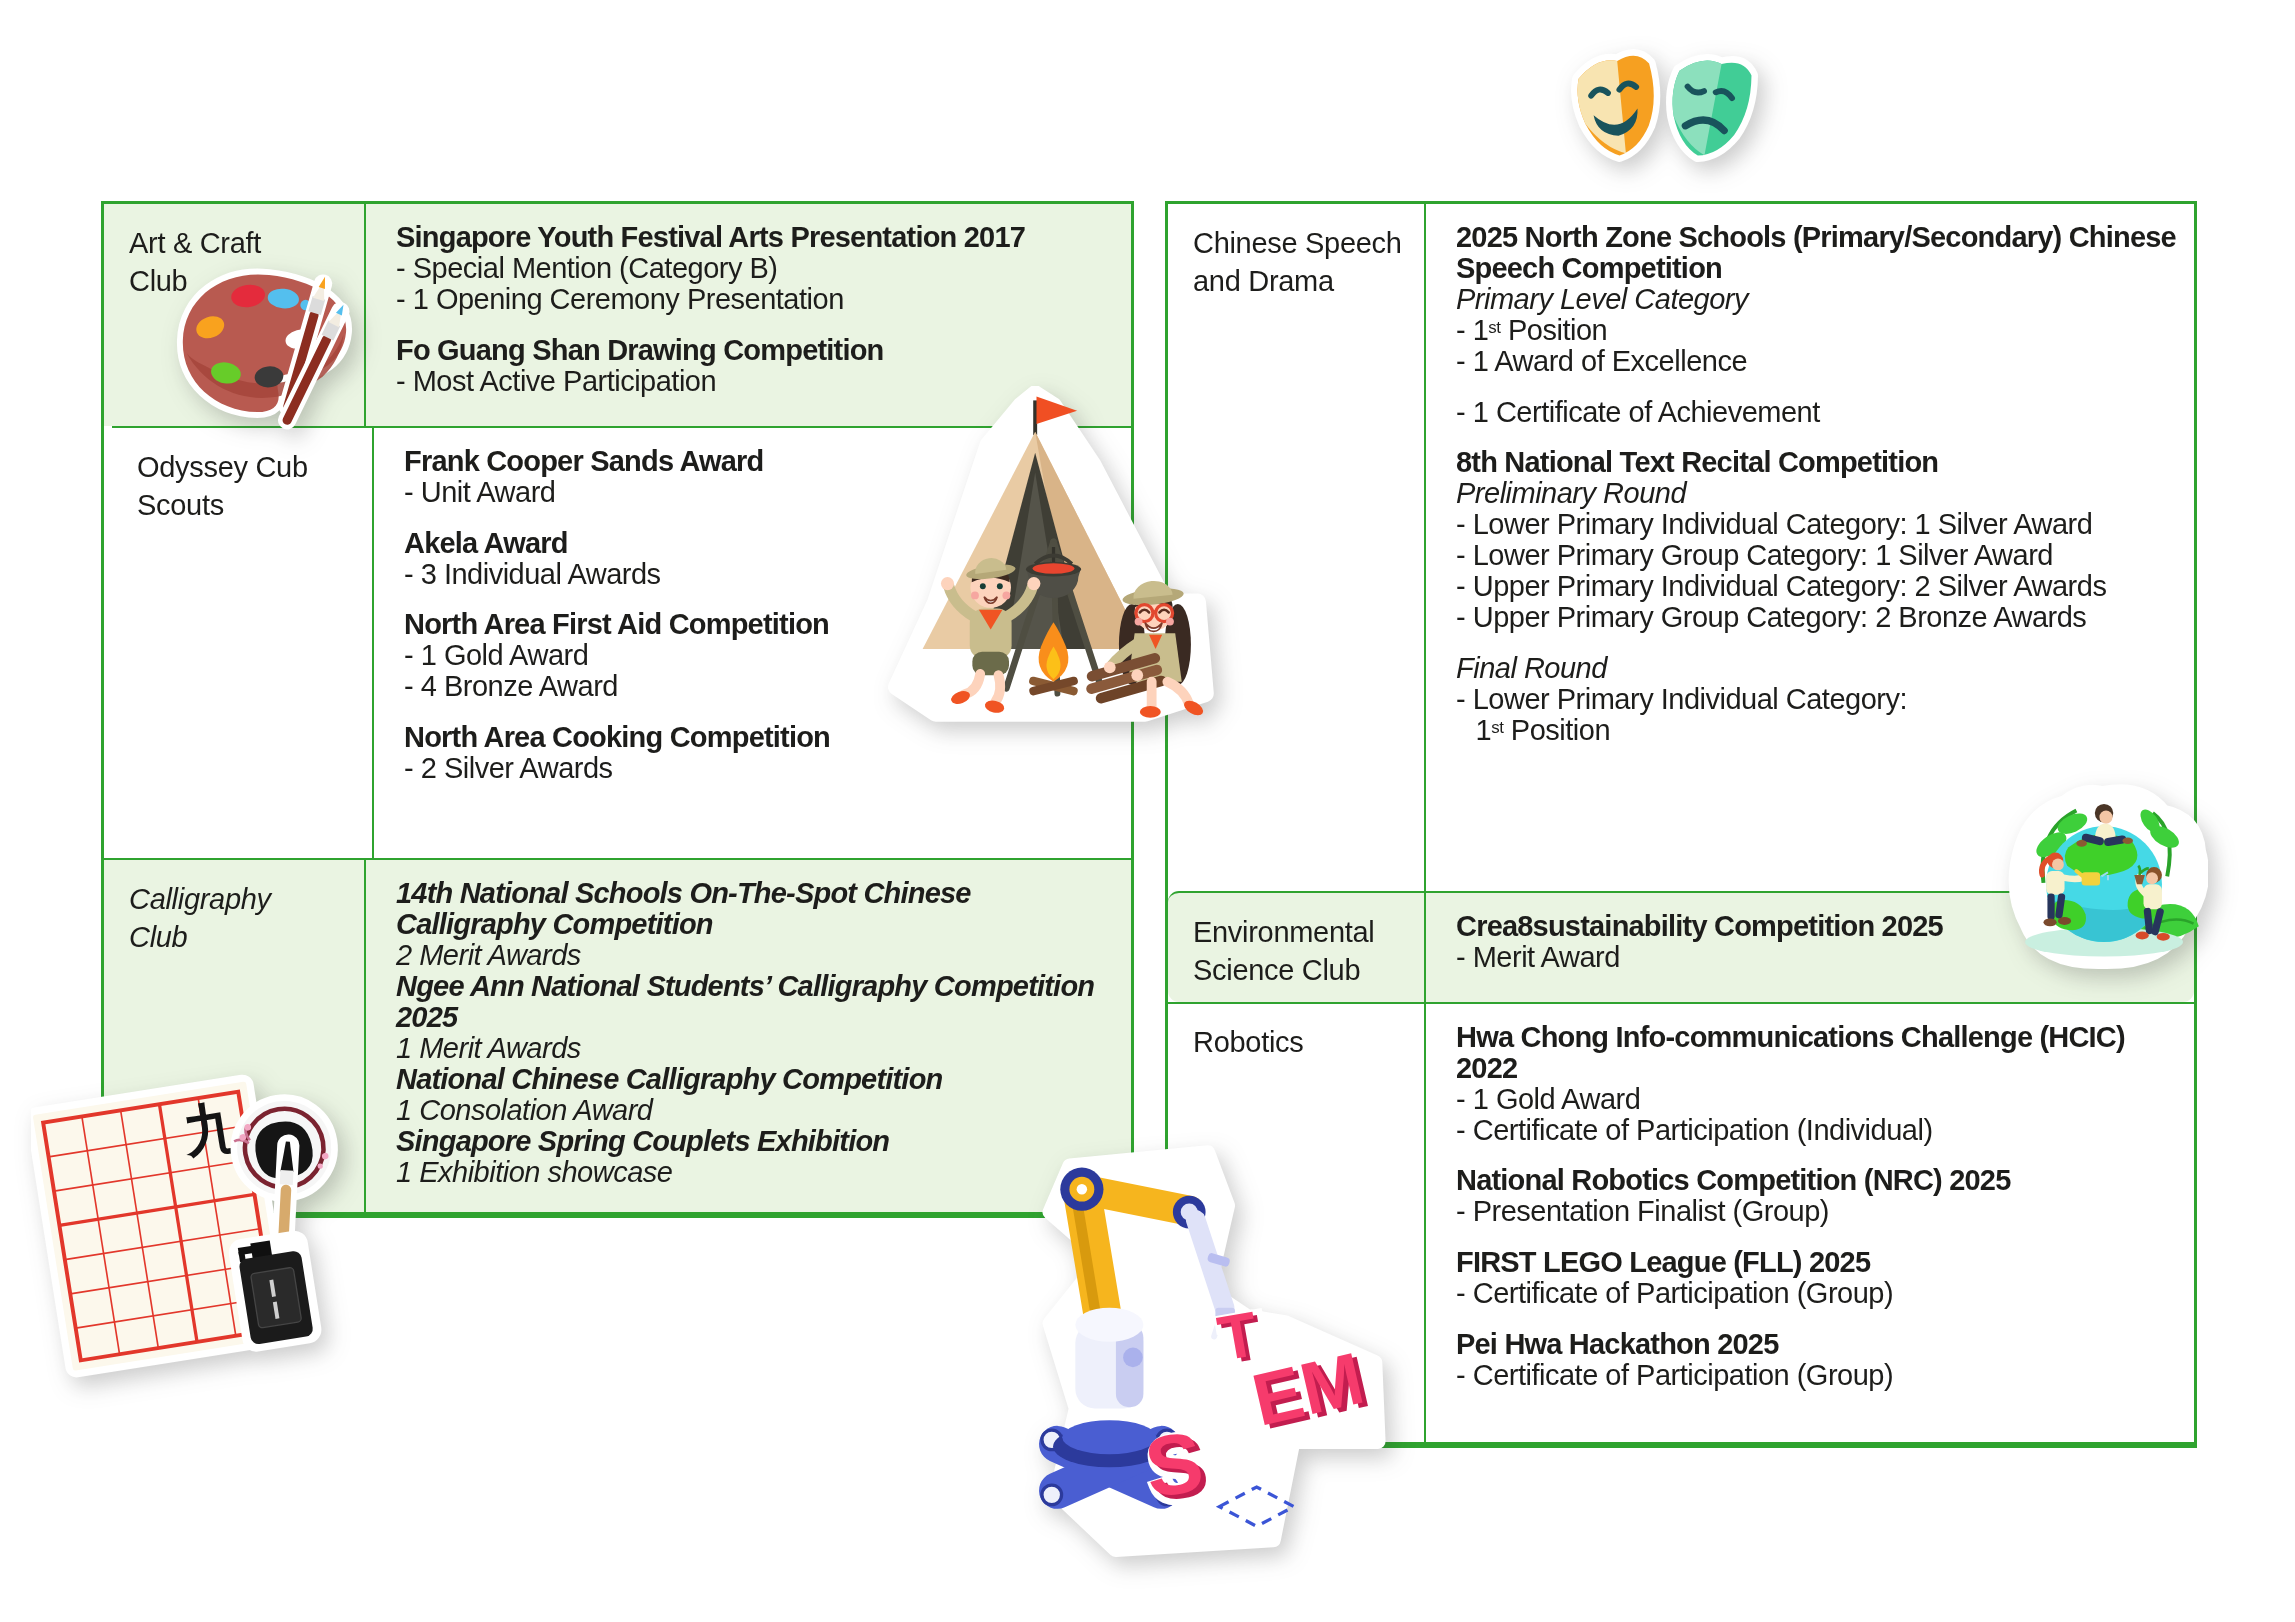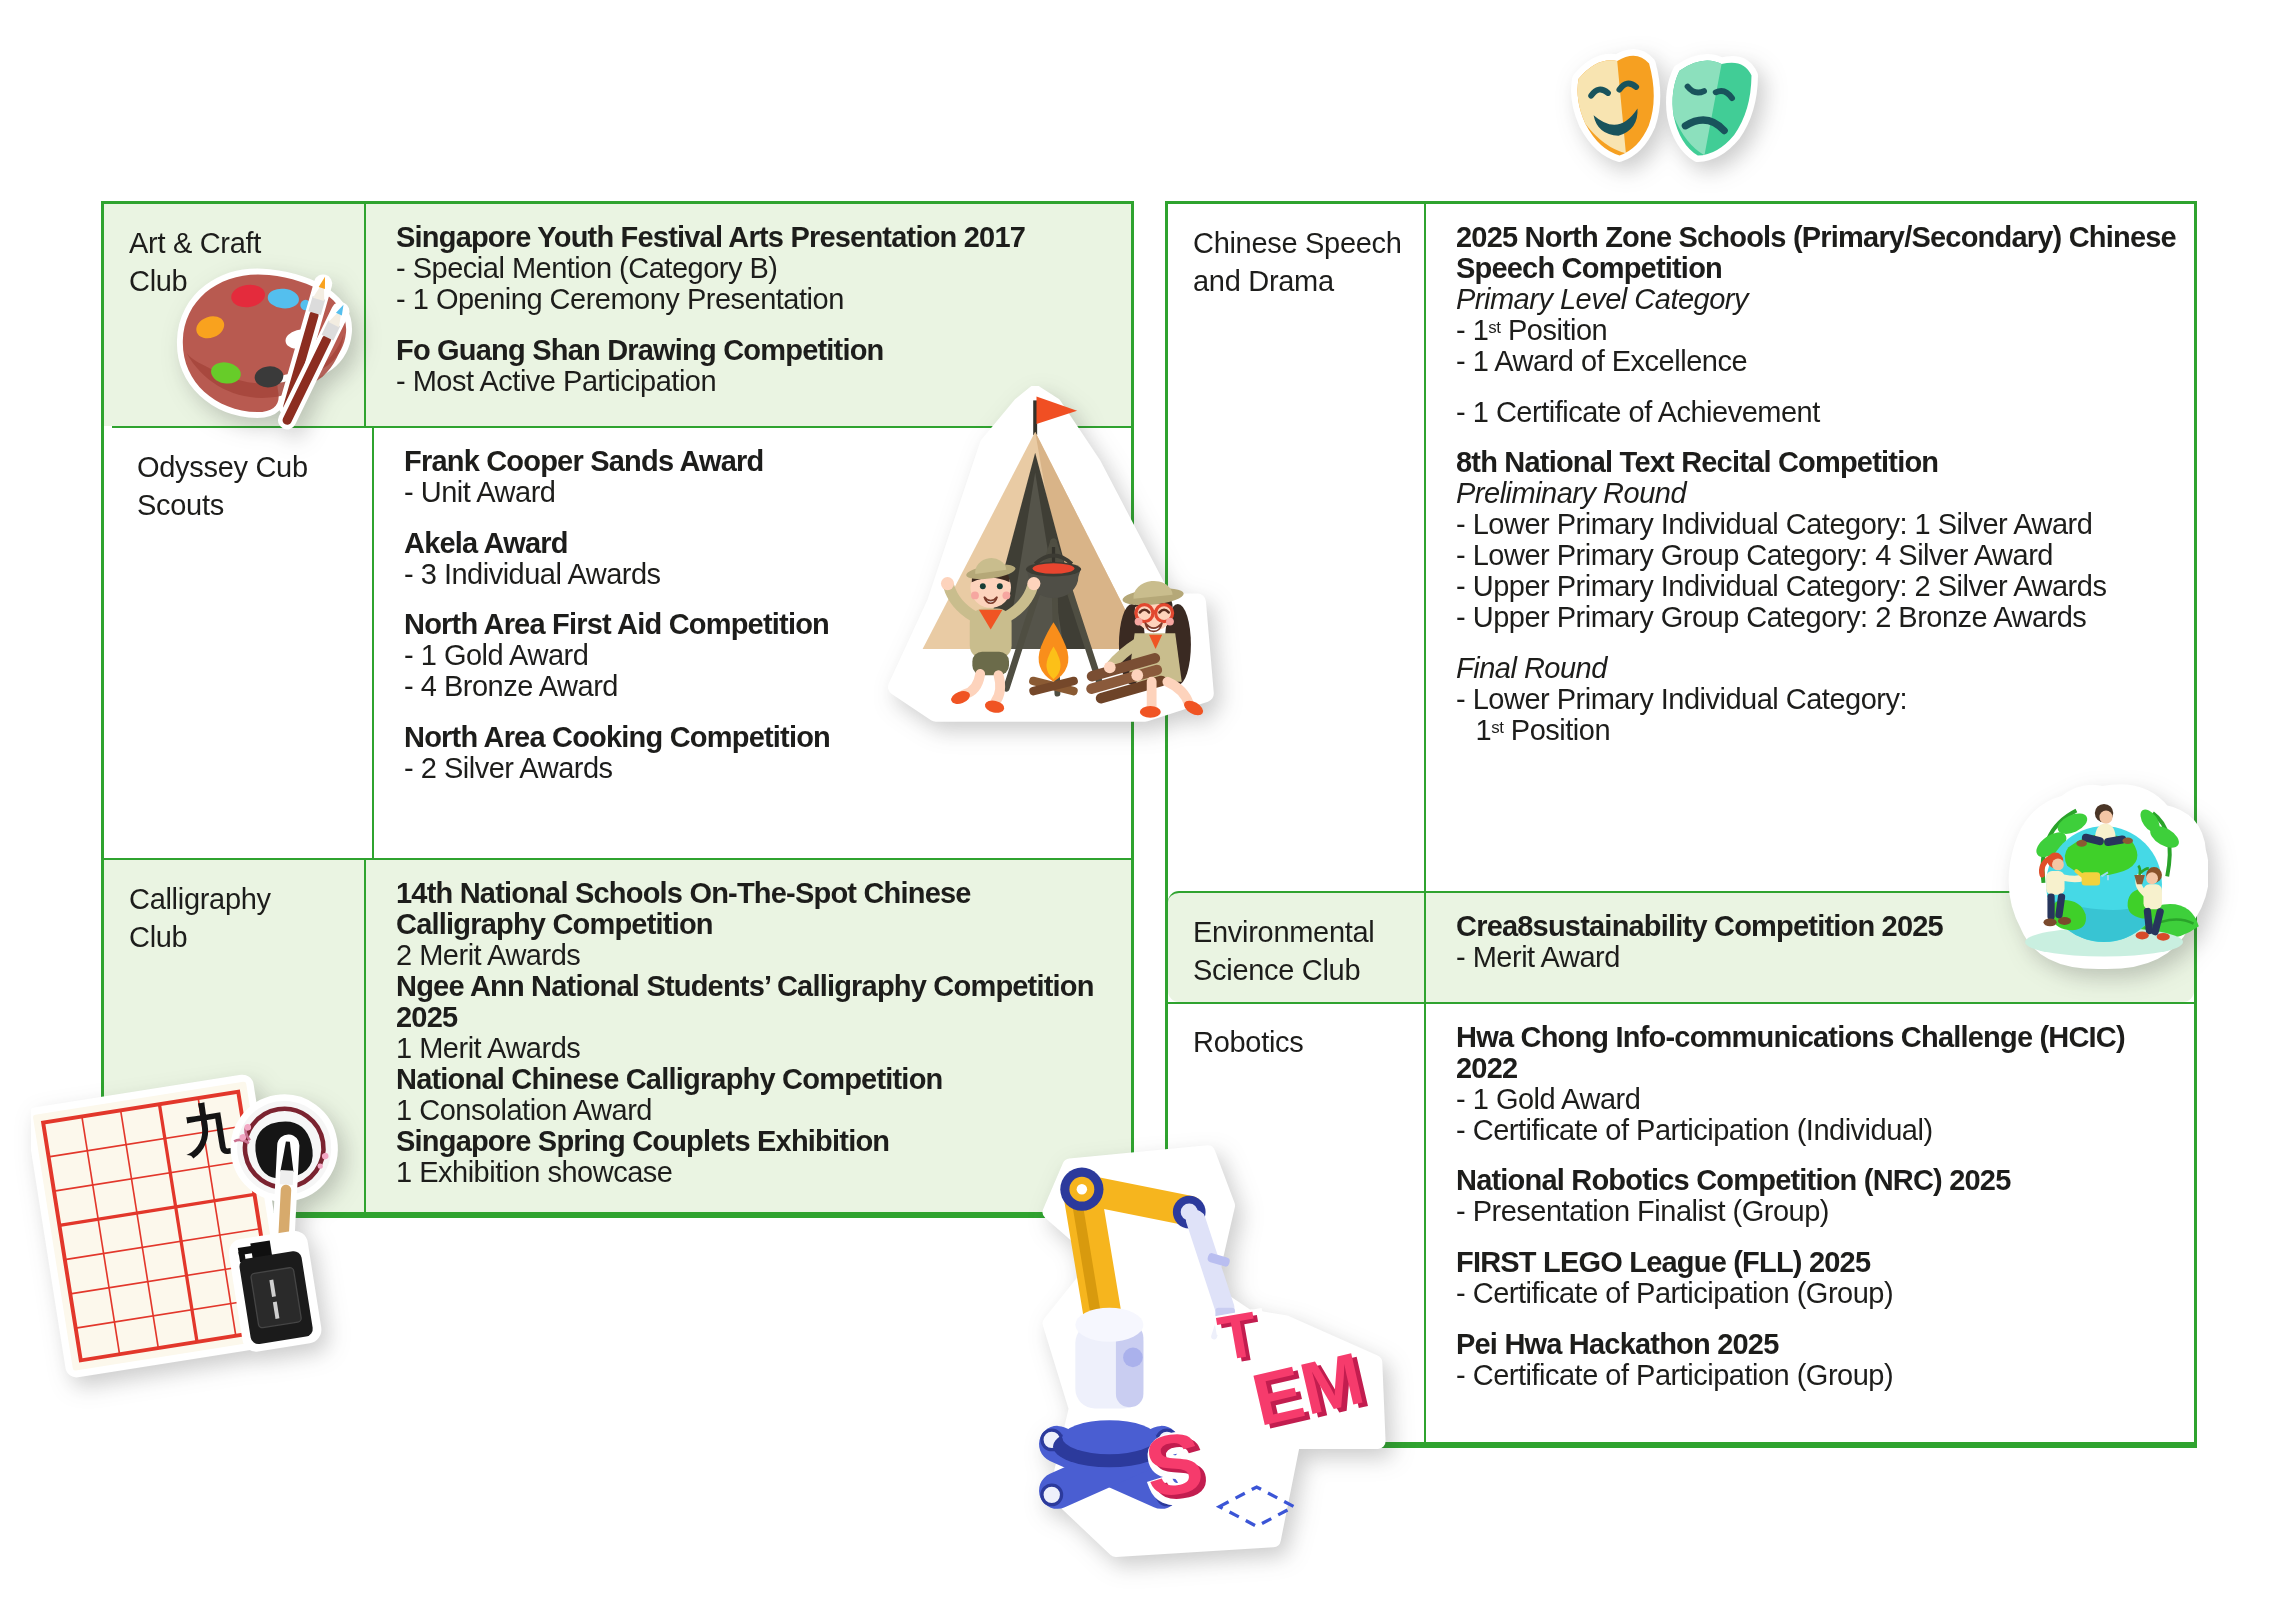--- a/index.html
+++ b/index.html
@@ -20,21 +20,21 @@
     background:#fff;
     box-sizing:border-box;
   }
   .table-left{left:101px;top:201px;width:1033px;min-height:1017px;}
   .table-right{left:1165px;top:201px;width:1032px;min-height:1247px;}
   .row{display:flex;background:#fff;}
   .row.shaded{background:var(--shaded,#eaf4e2);}
   .row + .row{border-top:2.6px solid var(--border,#2fa32f);}
   .table-left  .row:nth-child(1){min-height:222px;}
   .table-left  .row:nth-child(2){min-height:430px;margin-left:8px;}
-  .table-left  .row:nth-child(3){flex:1;}
+  .table-left  .row:nth-child(3){flex:1;font-style:italic;}
   .table-right .row:nth-child(1){min-height:687px;}
   .table-right .row:nth-child(2){min-height:96px;border-radius:11px;}
   .table-right .row:nth-child(3){flex:1;}
   .cell{box-sizing:border-box;}
   .label-cell{
     flex:0 0 auto;
     border-right:2.6px solid var(--border,#2fa32f);
     padding:19.6px 15.7px 13px 25px;
     white-space:pre-line;
     font-size:29px;line-height:38px;letter-spacing:-0.3px;
@@ -116,21 +116,21 @@
           <div class="line bold">2025 North Zone Schools (Primary/Secondary) Chinese Speech Competition</div>
           <div class="line italic">Primary Level Category</div>
           <div class="line regular">- 1<sup>st</sup> Position</div>
           <div class="line regular">- 1 Award of Excellence</div>
           <div class="line blank"></div>
           <div class="line regular">- 1 Certificate of Achievement</div>
           <div class="line blank"></div>
           <div class="line bold">8th National Text Recital Competition</div>
           <div class="line italic">Preliminary Round</div>
           <div class="line regular">- Lower Primary Individual Category: 1 Silver Award</div>
-          <div class="line regular">- Lower Primary Group Category: 4 Silver Award</div>
+          <div class="line regular">- Lower Primary Group Category: 1 Silver Award</div>
           <div class="line regular">- Upper Primary Individual Category: 2 Silver Awards</div>
           <div class="line regular">- Upper Primary Group Category: 2 Bronze Awards</div>
           <div class="line blank"></div>
           <div class="line italic">Final Round</div>
           <div class="line regular">- Lower Primary Individual Category:</div>
           <div class="line regular indent">1<sup>st</sup> Position</div>
         </div>
       </div>
       <div class="row shaded">
         <div class="cell label-cell">Environmental

